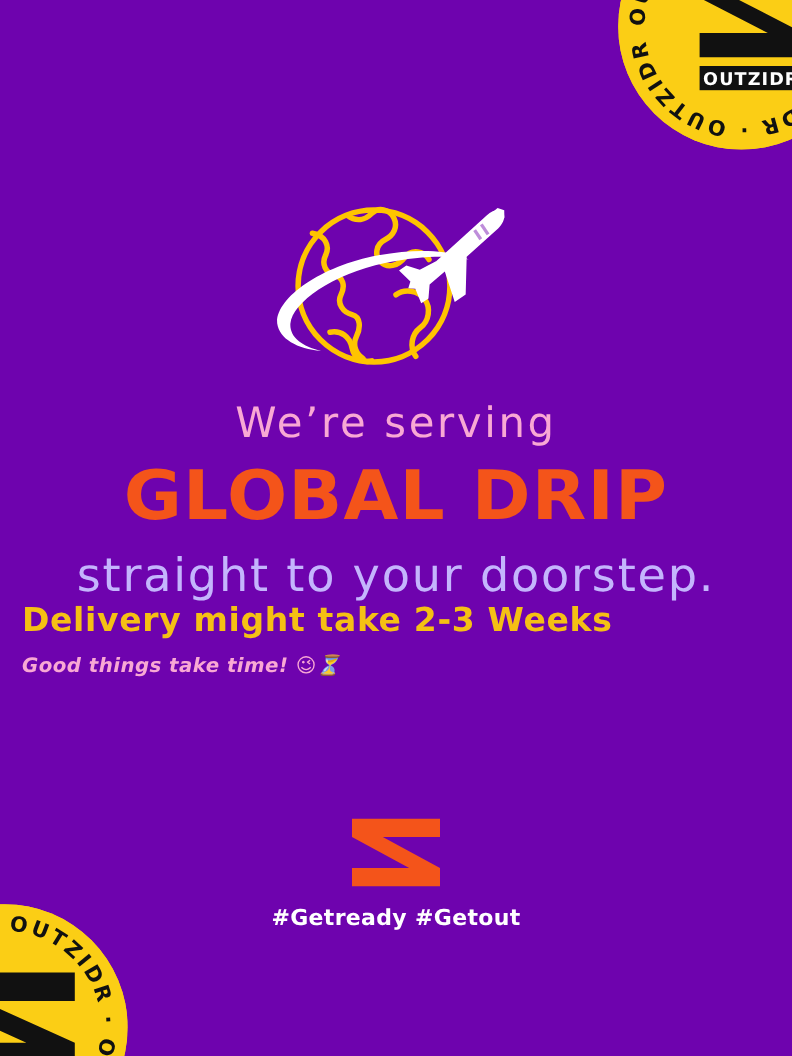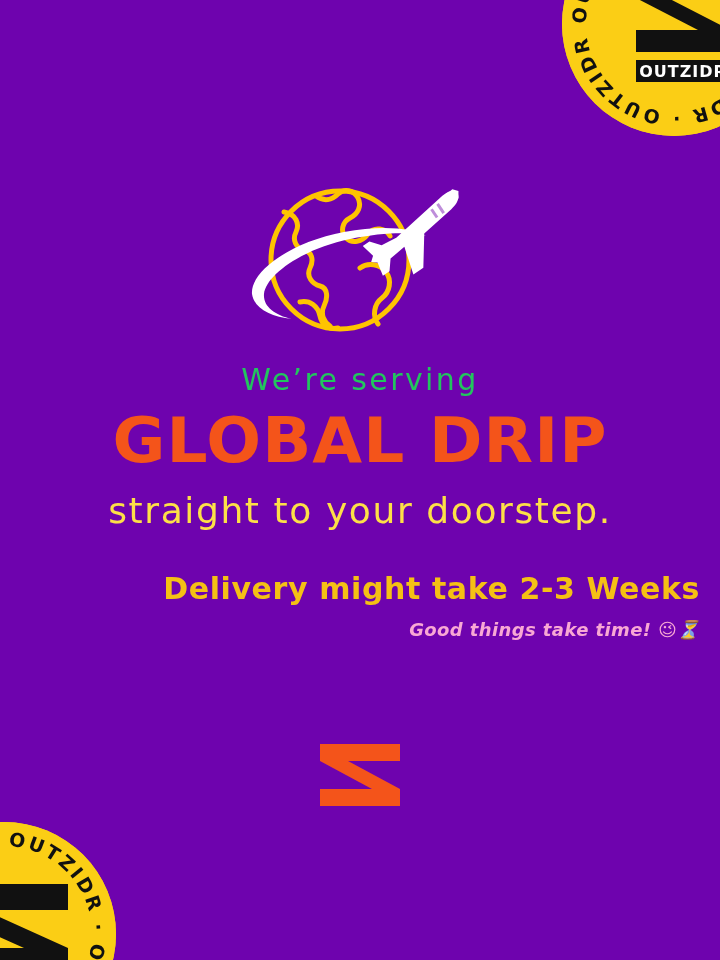--- a/index.html
+++ b/index.html
@@ -49,55 +49,54 @@
   
   .copy {
     position:absolute;
     left:0; right:0;
     top:362px;
     text-align:center;
     padding:0 24px;
   }
 
   .kicker {
-    color:#22c55e;
-    font-size:30px;
+    color:#f9a8d4;
+    font-size:38px;
     font-weight:400;
     letter-spacing:2.4px;
     line-height:1.18;
   }
 
   .headline {
     color:#F4541A;
     font-size:62px;
     font-weight:700;
     letter-spacing:1px;
     line-height:1.02;
     margin-top:12px;
     transform:scaleX(1.04);
     font-family:"DejaVu Sans", sans-serif;
   }
 
   .subline {
-    color:#fde047;
-    font-size:36px;
+    color:#c4b5fd;
+    font-size:42px;
     font-weight:400;
     letter-spacing:1.6px;
     line-height:1.2;
     margin-top:16px;
   }
 
   
   .notice {
     position:absolute;
     left:0; right:0;
     top:548px;
-    text-align:right;
+    text-align:left;
     padding:0 20px;
-    margin-top:24px;
   }
 
   .notice-main {
     color:#F5C014;
     font-size:30px;
     font-weight:700;
     letter-spacing:0.6px;
     line-height:1.15;
   }
 
@@ -209,13 +208,14 @@
   <div class="notice-main">Delivery might take 2-3 Weeks</div>
   <div class="notice-sub">Good things take time! 😉⏳</div>
 </div>
 
 <div class="footer">
   <div class="footer-mark">
     <svg width="80" height="62" viewBox="0 0 80 62" aria-hidden="true">
       <path d="M0,0 H80 V17 H28 L80,45 V62 H0 V45 H52 L0,17 Z" fill="#F4541A"></path>
     </svg>
   </div>
+  <div class="footer-tag">#Getready #Getout</div>
 </div>
 
 </body></html>

